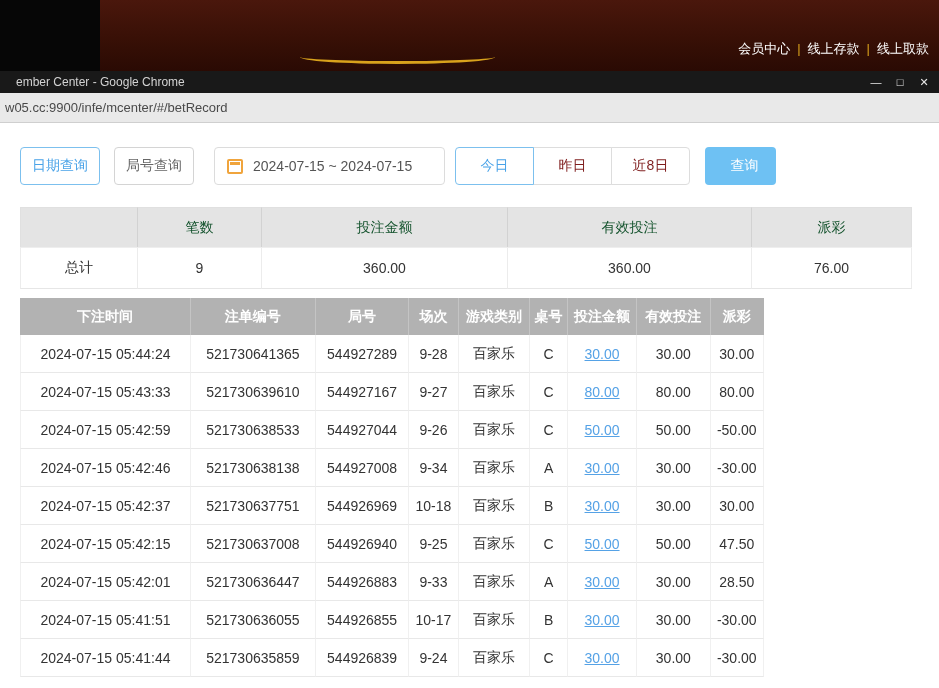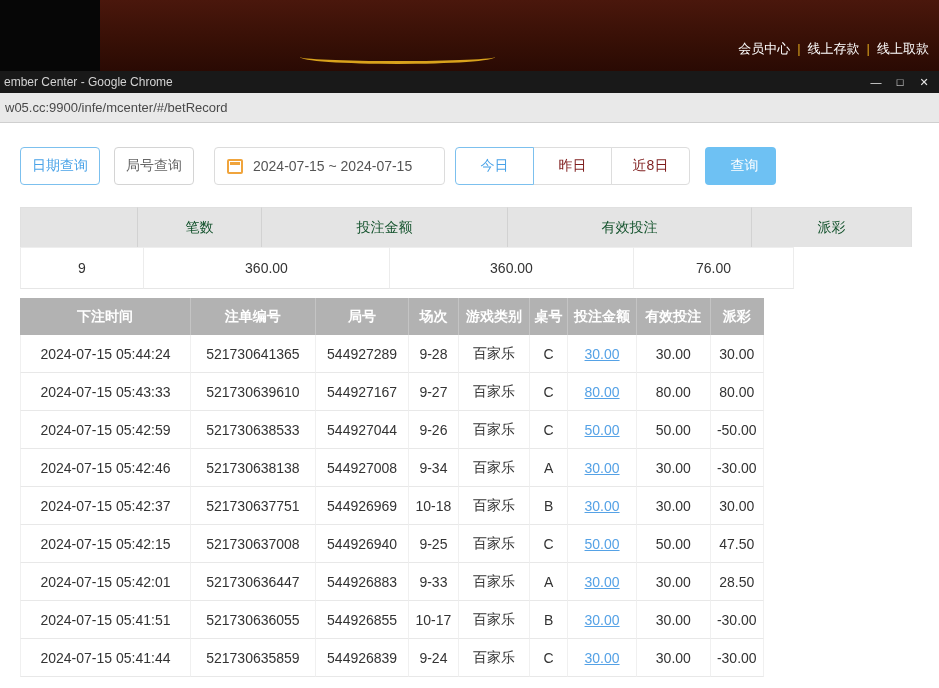--- a/index.html
+++ b/index.html
@@ -21,21 +21,21 @@
   .site-subtitle { writing-mode:vertical-rl; color:#cf2a1e; font-size:16px; font-weight:bold;
     margin-left:6px; margin-top:10px; letter-spacing:3px; text-shadow:1px 1px 0 rgba(0,0,0,.5); }
   .swoosh { position:absolute; left:300px; top:50px; width:195px; height:14px;
     border-bottom:3px solid #d9a21c; border-radius:50%; }
   .top-nav { position:absolute; right:10px; top:40px; font-size:13px; color:#ffffff; white-space:nowrap; }
   .top-nav .nav-link { cursor:pointer; }
   .top-nav .sep { color:#d9a21c; margin:0 7px; }
   
   .titlebar { position:absolute; top:71px; left:0; width:939px; height:22px; background:#191919;
     color:#d3d3d3; font-size:12px; display:flex; align-items:center; }
-  .titlebar-text { padding-left:4px; }
+  .titlebar-text { padding-left:16px; }
   .win-controls { margin-left:auto; display:flex; padding-right:3px; }
   .win-btn { width:24px; text-align:center; color:#e9e9e9; font-size:11px; cursor:pointer; line-height:22px; }
   
   .urlbar { position:absolute; top:93px; left:0; width:939px; height:30px; background:#e9e9e9;
     border-bottom:1px solid #cfcfcf; display:flex; align-items:center; font-size:13px; color:#4a4a4a; padding-left:5px; }
   
   .content { position:absolute; top:123px; left:0; width:939px; height:565px; background:#fff; }
   .filters { position:absolute; top:24px; left:20px; display:flex; align-items:center; }
   .btn { height:38px; border-radius:4px; font-size:14px; display:flex; align-items:center; justify-content:center;
     background:#fff; cursor:pointer; }
@@ -115,20 +115,21 @@
 
   <div class="summary">
     <div class="tr">
       <div class="cell th s1"></div>
       <div class="cell th s2">笔数</div>
       <div class="cell th s3">投注金额</div>
       <div class="cell th s4">有效投注</div>
       <div class="cell th s5">派彩</div>
     </div>
     <div class="tr">
+      <div class="cell td s1">总计</div>
       <div class="cell td s2">9</div>
       <div class="cell td s3">360.00</div>
       <div class="cell td s4">360.00</div>
       <div class="cell td s5">76.00</div>
     </div>
   </div>
 
   <div class="bet-table">
     <div class="tr">
       <div class="cell th c1">下注时间</div>

